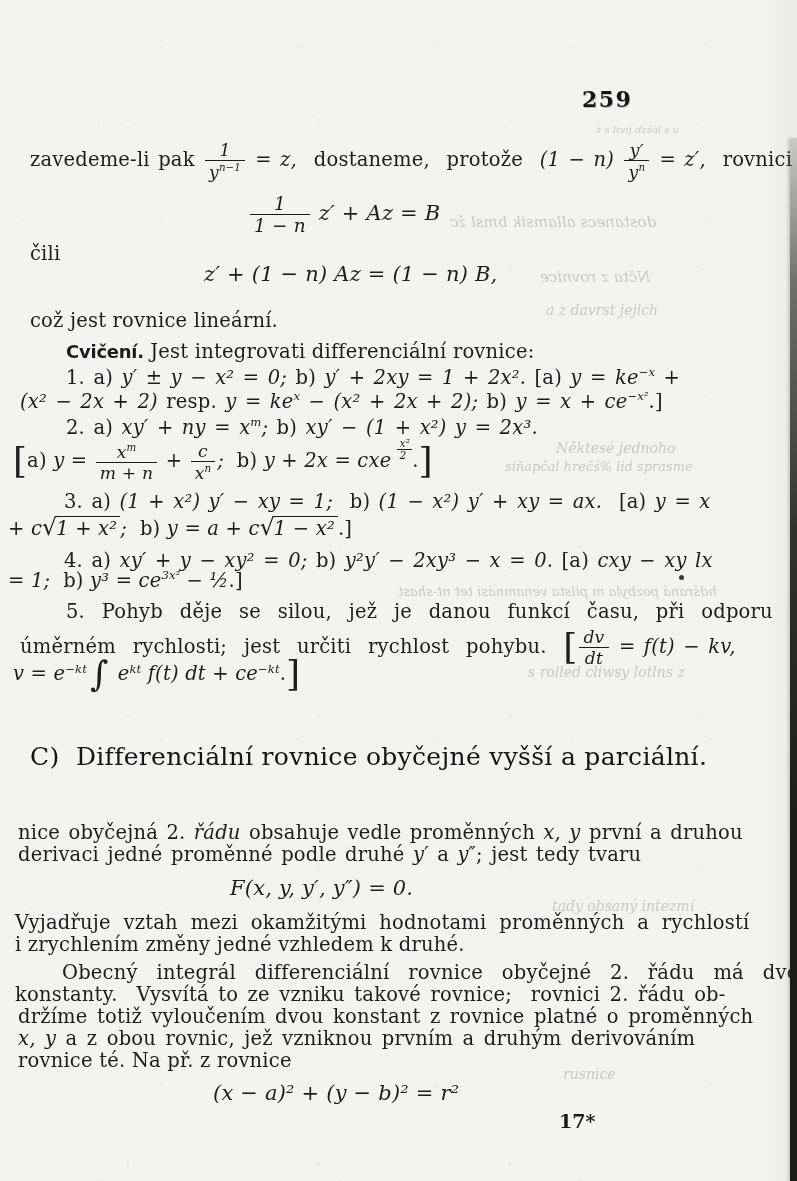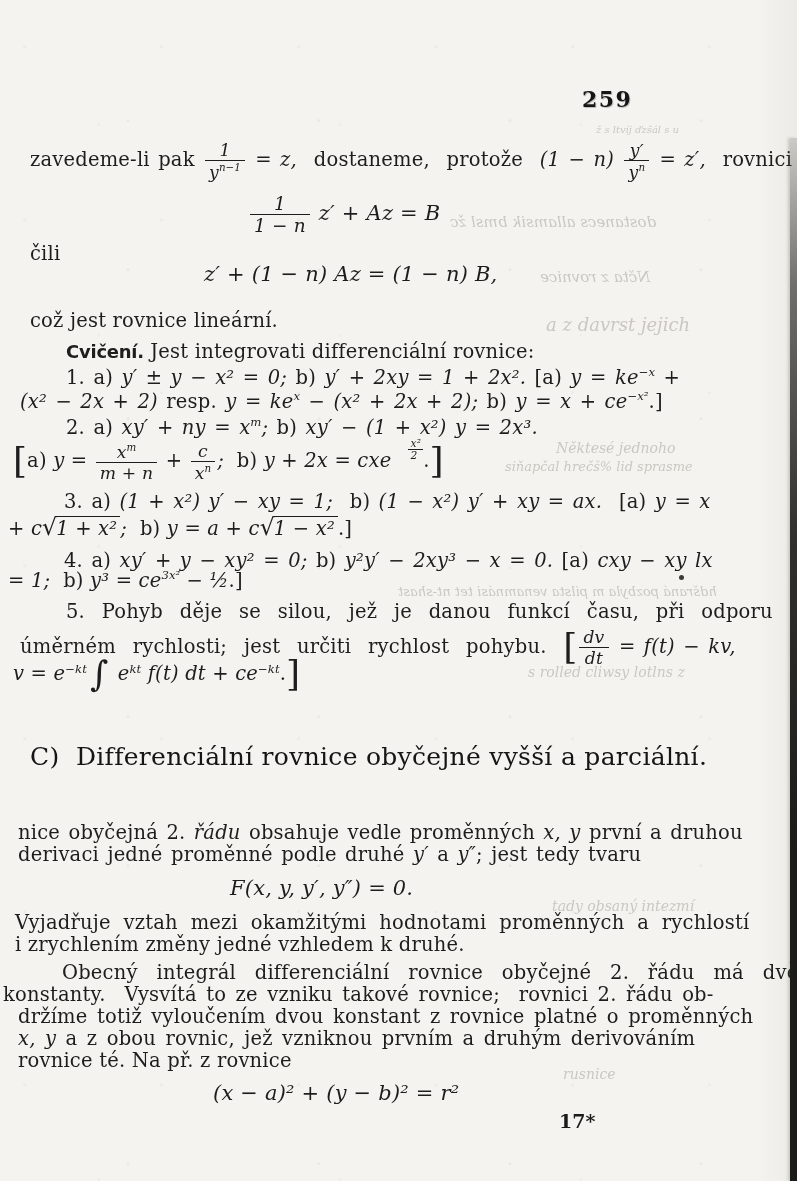--- a/index.html
+++ b/index.html
@@ -28,21 +28,21 @@
   .seg-r{font-style:normal;}
   .seg-i{font-style:italic;}
   .seg-b{
     font-family:"DejaVu Sans","Liberation Sans",sans-serif;
     font-weight:bold;font-size:.92em;letter-spacing:-.2px;
   }
   .seg-s{font-size:.60em;font-style:italic;vertical-align:super;letter-spacing:0;}
   .frac{display:inline-block;vertical-align:middle;text-align:center;font-size:.88em;line-height:1.05;margin:0 2px;}
   .frac .fn{display:block;border-bottom:1.4px solid #1d1d1d;padding:0 4px 1px;}
   .frac .fd{display:block;padding:1px 4px 0;}
-  .supfrac{display:inline-block;vertical-align:8px;text-align:left;font-size:.55em;line-height:1.05;margin-left:17px;}
+  .supfrac{display:inline-block;vertical-align:8px;text-align:left;font-size:.55em;line-height:1.05;margin-left:6px;}
   .supfrac .fn{display:block;border-bottom:1px solid #1d1d1d;padding:0 2px;}
   .supfrac .fd{display:block;padding:0 2px;}
   .bigb{font-size:1.85em;font-weight:400;vertical-align:middle;line-height:.75;letter-spacing:0;}
   .intg{font-size:1.8em;vertical-align:middle;line-height:.7;margin:0 3px;}
   .sqrt{white-space:nowrap;}
   .sqrt-rad{font-style:normal;font-size:1.2em;}
   .sqrt-v{font-style:italic;border-top:1.5px solid #1d1d1d;padding:0 3px 0 1px;margin-left:-2px;text-align:right;}
   .pagenum{
     position:absolute;left:582px;top:86px;
     font-weight:bold;font-size:22px;letter-spacing:1.5px;color:#161616;
@@ -74,21 +74,21 @@
   }
 </style>
 </head>
 <body>
 
 <div id="page">
 
   <span class="bleed" style="left:596px;top:124px;font-size:10px">ž s ltvíj ďzšál s u</span>
   <span class="bleed mirror" style="left:450px;top:213px;font-size:15px">dostanecs allamsik bmsl žc</span>
   <span class="bleed mirror" style="left:540px;top:268px;font-size:15px">Nčta z rovnice</span>
-  <span class="bleed" style="left:546px;top:314px;font-size:18px">a z davrst jejich</span>
+  <span class="bleed" style="left:546px;top:302px;font-size:14px">a z davrst jejich</span>
   <span class="bleed" style="left:556px;top:440px;font-size:14px">Něktesé jednoho</span>
   <span class="bleed" style="left:505px;top:459px;font-size:13px">siňapčal hrečš% lid sprasme</span>
   <span class="bleed mirror" style="left:398px;top:584px;font-size:13px">hdšraná pozbyla m pilsta venamnási tet nt-shast</span>
   <span class="bleed" style="left:528px;top:664px;font-size:14px">s rolled cliwsy lotlns z</span>
   <span class="bleed" style="left:552px;top:898px;font-size:14px">tady obsaný intezmí</span>
   <span class="bleed" style="left:563px;top:1066px;font-size:14px">rusnice</span>
 
   <div class="pagenum">259</div>
 
   <div class="line" style="left:30px;top:141px;word-spacing:2px"><span class="seg-r">zavedeme-li pak </span><span class="frac"><span class="fn"><span class="seg-i">1</span></span><span class="fd"><span class="seg-i">y</span><span class="seg-s">n−1</span></span></span><span class="seg-i"> = z,</span><span class="seg-r">  dostaneme,  protože  </span><span class="seg-i">(1 − n) </span><span class="frac"><span class="fn"><span class="seg-i">y′</span></span><span class="fd"><span class="seg-i">y</span><span class="seg-s">n</span></span></span><span class="seg-i"> = z′,</span><span class="seg-r">  rovnici</span></div>
@@ -111,21 +111,21 @@
   <div class="line" style="left:13px;top:661px"><span class="seg-i">v = e</span><span class="seg-s">−kt</span><span class="intg">∫</span><span class="seg-i"> e</span><span class="seg-s">kt</span><span class="seg-i"> f(t) dt + ce</span><span class="seg-s">−kt</span><span class="seg-r">.</span><span class="bigb">]</span></div>
 
   <div class="line headingC" style="left:30px;top:743px"><span class="seg-r">C)  Differenciální rovnice obyčejné vyšší a parciální.</span></div>
 
   <div class="line" style="left:18px;top:822px;word-spacing:2px"><span class="seg-r">nice obyčejná 2. </span><span class="seg-i">řádu</span><span class="seg-r"> obsahuje vedle proměnných </span><span class="seg-i">x, y</span><span class="seg-r"> první a druhou</span></div>
   <div class="line" style="left:18px;top:844px;word-spacing:2px"><span class="seg-r">derivaci jedné proměnné podle druhé </span><span class="seg-i">y′</span><span class="seg-r"> a </span><span class="seg-i">y″</span><span class="seg-r">; jest tedy tvaru</span></div>
   <div class="line disp" style="left:230px;top:877px"><span class="seg-i">F(x, y, y′, y″) = 0.</span></div>
   <div class="line" style="left:15px;top:912px"><span class="seg-r">Vyjadřuje  vztah  mezi  okamžitými  hodnotami  proměnných  a  rychlostí</span></div>
   <div class="line" style="left:15px;top:934px"><span class="seg-r">i zrychlením změny jedné vzhledem k druhé.</span></div>
   <div class="line" style="left:62px;top:962px;word-spacing:3px"><span class="seg-r">Obecný  integrál  differenciální  rovnice  obyčejné  2.  řádu  má  dvě</span></div>
-  <div class="line" style="left:3px;top:984px;word-spacing:3px"><span class="seg-r">konstanty.  Vysvítá to ze vzniku takové rovnice;  rovnici 2. řádu ob-</span></div>
+  <div class="line" style="left:15px;top:984px;word-spacing:3px"><span class="seg-r">konstanty.  Vysvítá to ze vzniku takové rovnice;  rovnici 2. řádu ob-</span></div>
   <div class="line" style="left:18px;top:1006px;word-spacing:3px"><span class="seg-r">držíme totiž vyloučením dvou konstant z rovnice platné o proměnných</span></div>
   <div class="line" style="left:18px;top:1028px;word-spacing:3px"><span class="seg-i">x, y</span><span class="seg-r"> a z obou rovnic, jež vzniknou prvním a druhým derivováním</span></div>
   <div class="line" style="left:18px;top:1050px"><span class="seg-r">rovnice té. Na př. z rovnice</span></div>
   <div class="line disp" style="left:213px;top:1082px"><span class="seg-i">(x − a)² + (y − b)² = r²</span></div>
 
   <div class="footer-mark">17*</div>
 
   <div class="ink-dot"></div>
   <div class="scan-edge"></div>
 </div>

